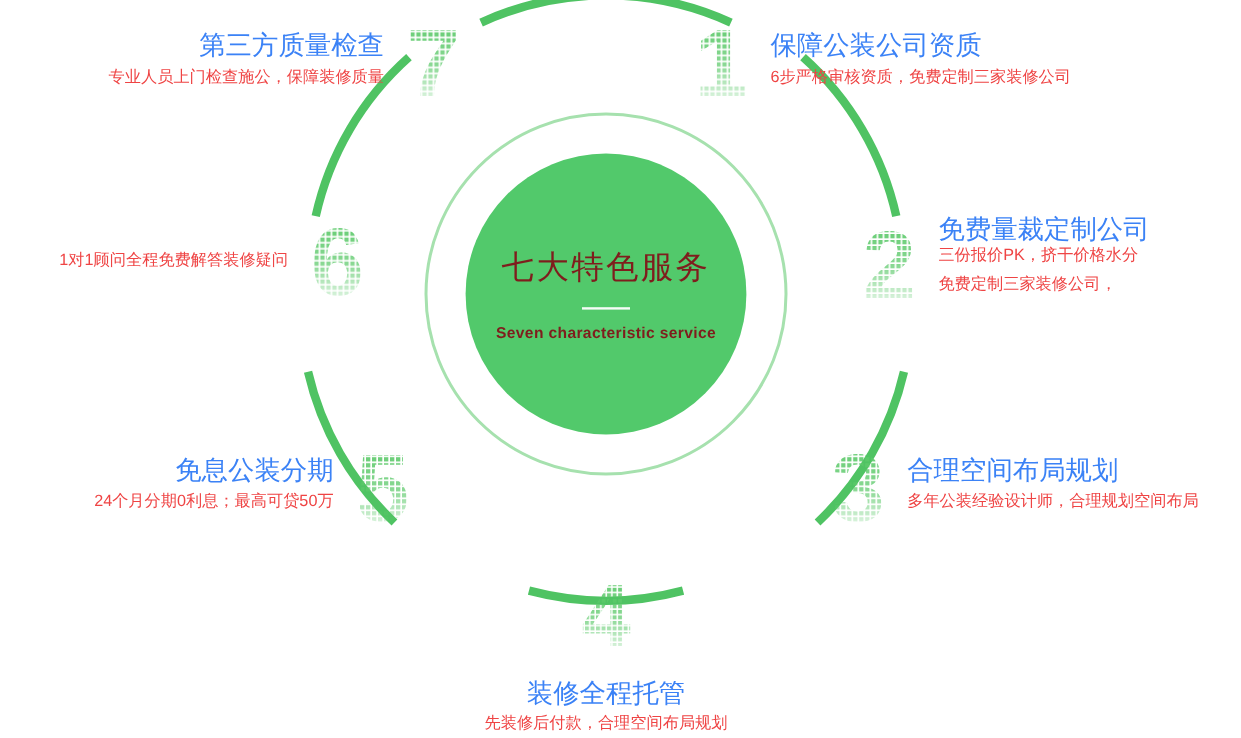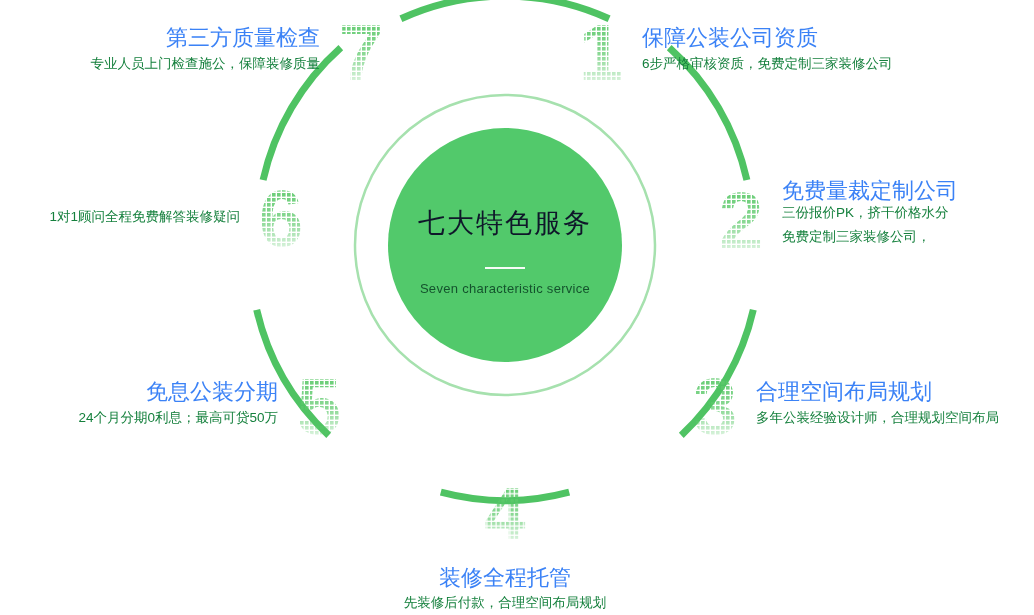--- a/index.html
+++ b/index.html
@@ -35,56 +35,56 @@
     width: 234px;
     height: 234px;
     border-radius: 50%;
     background: #52c96b;
     display: flex;
     flex-direction: column;
     align-items: center;
     justify-content: center;
   }
   .hub-title {
-    color: #0f172a;
+    color: #7f1d1d;
     font-size: 27px;
     letter-spacing: 2px;
     line-height: 1.1;
     font-weight: normal;
-    margin: 15px;
+    margin: 4px;
   }
   .hub-divider {
     width: 40px;
     height: 2px;
     background: #ffffff;
     margin: 14px 0 12px 0;
     opacity: .95;
   }
   .hub-subtitle {
-    color: #14532d;
+    color: #7f1d1d;
     font-size: 13px;
     letter-spacing: .3px;
-    font-weight: normal;
+    font-weight: bold;
   }
 
   
   .item {
     position: absolute;
   }
   .item-title {
     font-size: 22px;
     color: #3b82f6;
     line-height: 1.15;
     white-space: nowrap;
     margin: 0;
     font-weight: normal;
   }
   .item-sub {
     font-size: 13.5px;
-    color: #15803d;
+    color: #ef4444;
     line-height: 1.55;
     white-space: nowrap;
     margin: 3px 0 0 0;
     font-weight: normal;
   }
   .align-right  { text-align: right; }
   .align-left   { text-align: left;  }
   .align-center { text-align: center; }
 
   

